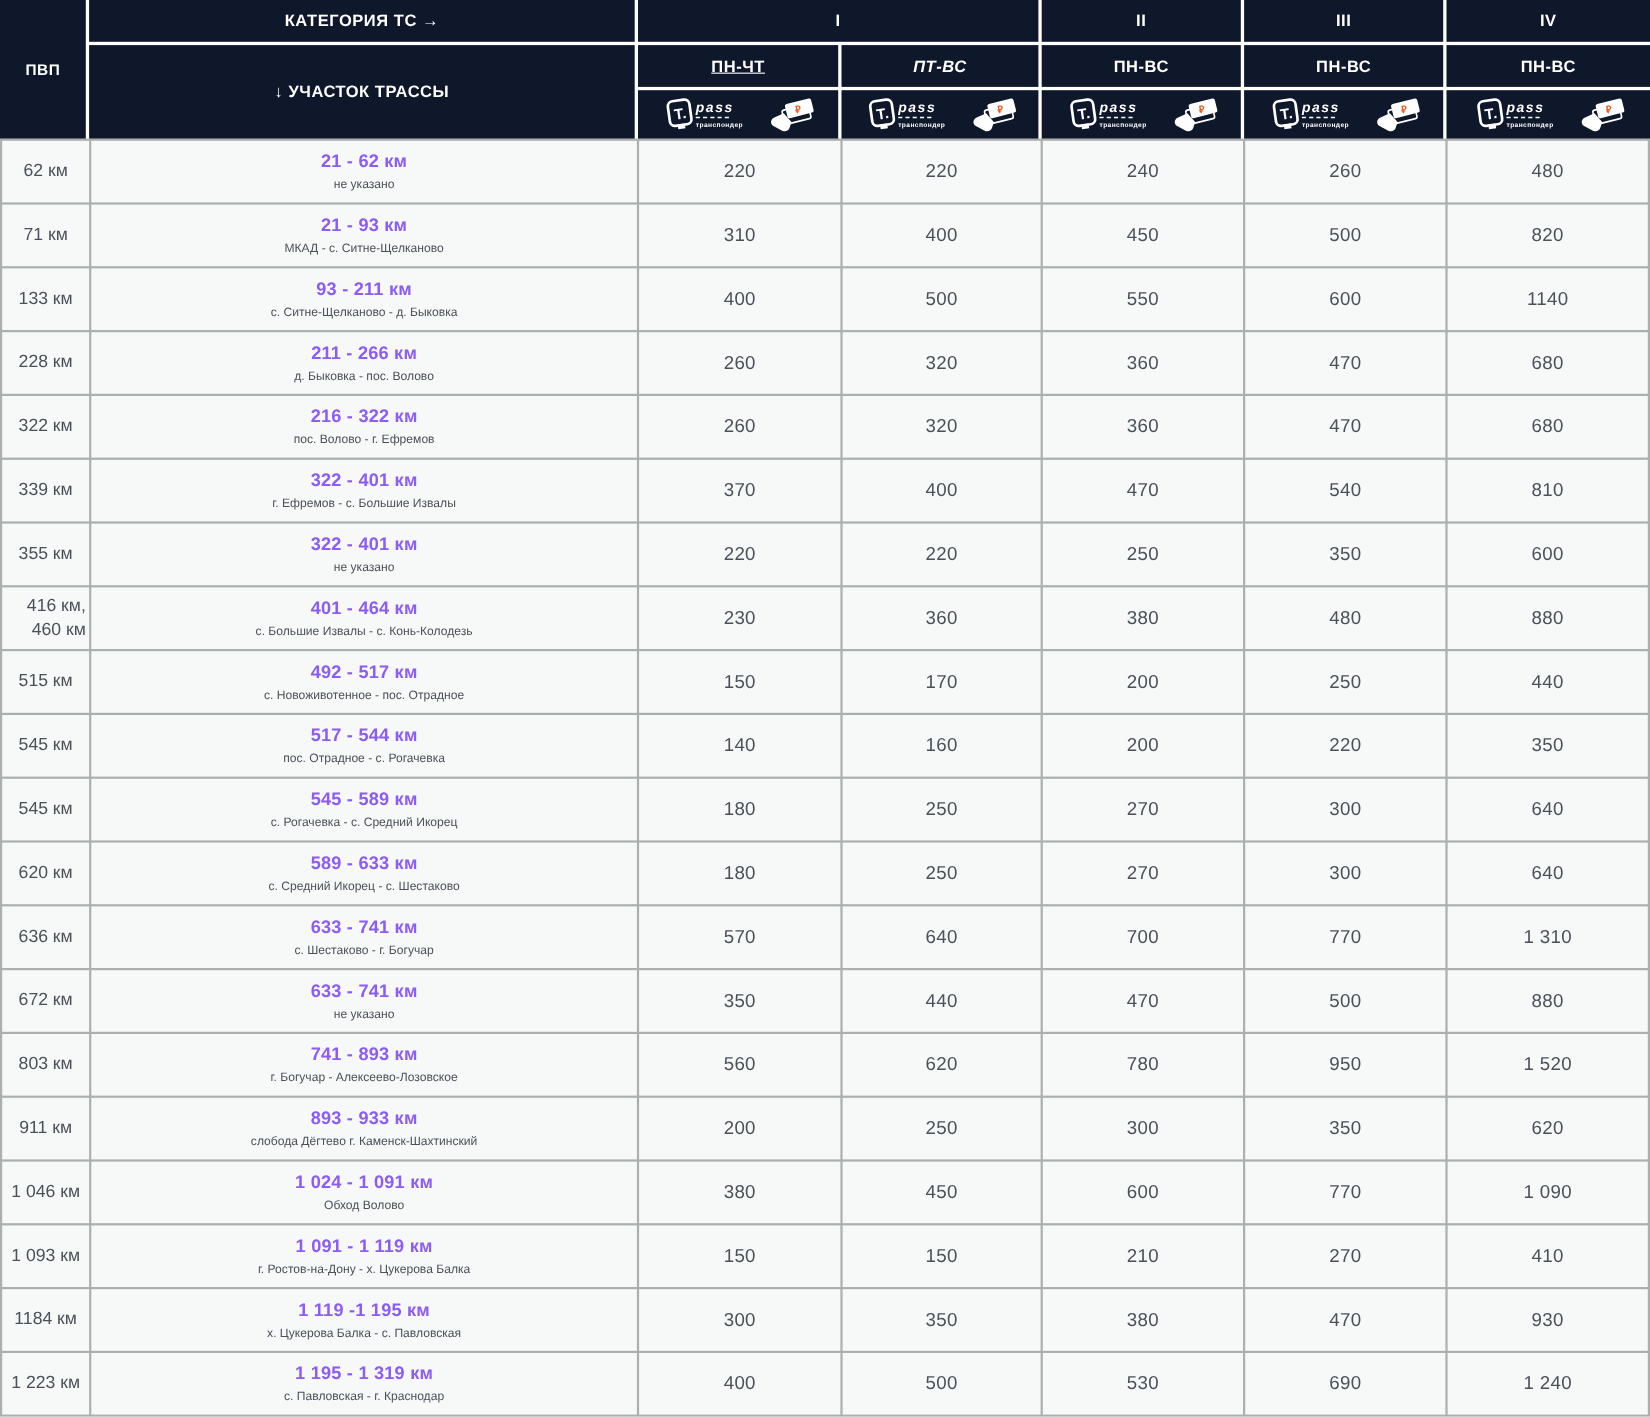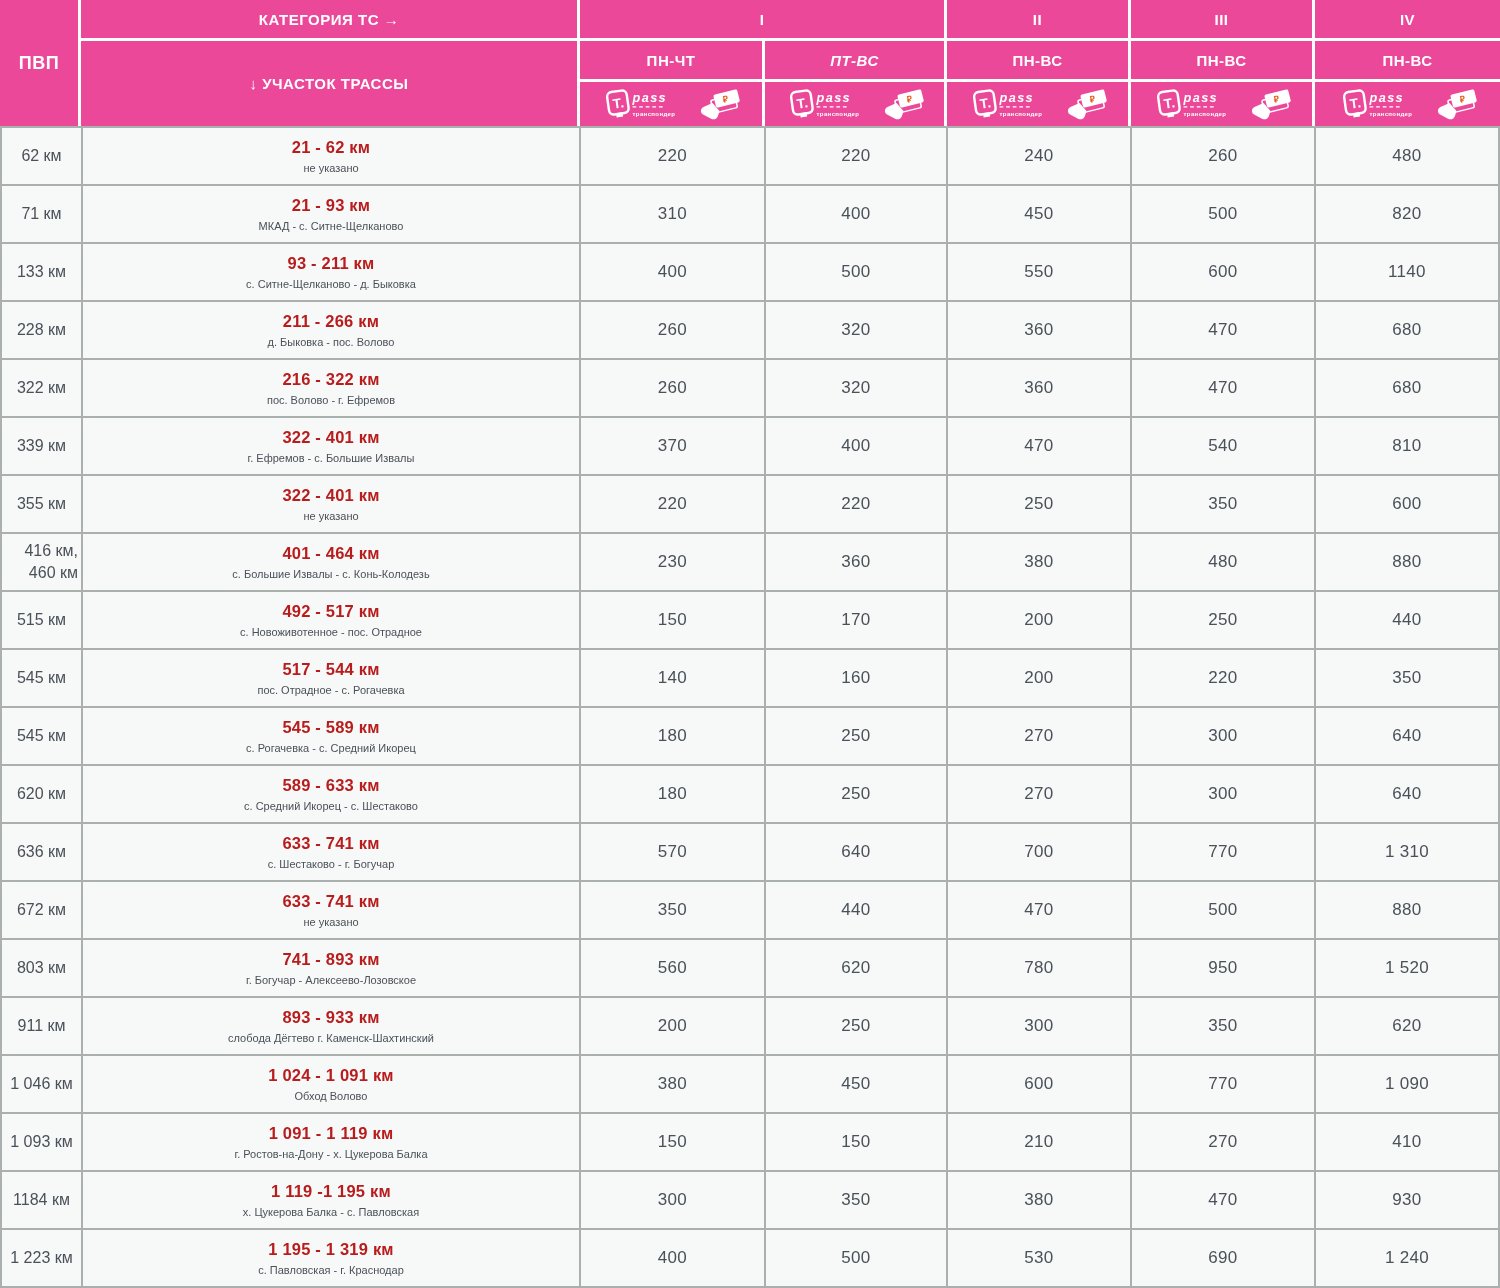--- a/index.html
+++ b/index.html
@@ -8,30 +8,30 @@
 
   
   #hdr{
     display:grid;
     grid-template-columns:78px 496px 182px 179px 181px 181px 185px;
     grid-template-rows:38px 38px 44px;
     gap:3px;
     background:#ffffff;
   }
   .hdr-cell{
-    background:#ec4899;
+    background:#0f172a;
     color:#fff;
     display:flex;
     align-items:center;
     justify-content:center;
     font-weight:700;
     letter-spacing:.5px;
     font-size:15px;
   }
-  .pvp-hdr{grid-area:1/1/4/2;font-size:18px;}
+  .pvp-hdr{grid-area:1/1/4/2;font-size:14px;}
   .cat-hdr{grid-area:1/2/2/3;}
   .section-hdr{grid-area:2/2/4/3;}
   .icon-cell{gap:18px;}
 
   
   #body{
     display:grid;
     grid-template-columns:79px 496px 183px 180px 182px 182px 182px;
     grid-auto-rows:56px;
     gap:2px;
@@ -40,39 +40,39 @@
   }
   .cell{
     background:#F7F8F8;
     display:flex;
     align-items:center;
     justify-content:center;
     color:#4A5158;
   }
   .pvp-cell{font-size:16px;text-align:right;line-height:1.4;padding:0 3px;}
   .section-cell{flex-direction:column;line-height:1.55;text-align:center;}
-  .range{font-weight:700;font-size:16.5px;color:#b91c1c;letter-spacing:.2px;}
+  .range{font-weight:700;font-size:16.5px;color:#8b5cf6;letter-spacing:.2px;}
   .sname{font-size:11px;color:#4A5158;}
   .price-cell{font-size:17px;letter-spacing:.3px;}
 </style>
 </head>
 <body>
 
 <div class="tbl">
 
   <div id="hdr">
     <div class="hdr-cell pvp-hdr">ПВП</div>
     <div class="hdr-cell cat-hdr">КАТЕГОРИЯ ТС →</div>
     <div class="hdr-cell section-hdr">↓ УЧАСТОК ТРАССЫ</div>
 
   <div class="hdr-cell" style="grid-area: 1 / 3 / auto / span 2;">I</div>
       <div class="hdr-cell" style="grid-area: 1 / 5 / auto / span 1;">II</div>
       <div class="hdr-cell" style="grid-area: 1 / 6 / auto / span 1;">III</div>
       <div class="hdr-cell" style="grid-area: 1 / 7 / auto / span 1;">IV</div>
-      <div class="hdr-cell" style="grid-area: 2 / 3;">ПН-ЧТ</div>
+      <div class="hdr-cell" style="grid-area: 2 / 3; text-decoration: underline;">ПН-ЧТ</div>
       <div class="hdr-cell" style="grid-area: 2 / 4; font-style: italic;">ПТ-ВС</div>
       <div class="hdr-cell" style="grid-area: 2 / 5;">ПН-ВС</div>
       <div class="hdr-cell" style="grid-area: 2 / 6;">ПН-ВС</div>
       <div class="hdr-cell" style="grid-area: 2 / 7;">ПН-ВС</div>
       <div class="hdr-cell icon-cell" style="grid-area: 3 / 3;">
   <svg width="80" height="32" viewBox="0 0 80 34">
     <g transform="rotate(-8 15 16)">
       <rect x="5" y="3.5" width="21" height="24" rx="5" fill="none" stroke="#fff" stroke-width="2.6"></rect>
       <text x="10" y="21.5" font-family="Liberation Sans, sans-serif" font-size="14.5" font-weight="bold" fill="#fff">T.</text>
       <rect x="12" y="26.5" width="7" height="4.5" fill="#fff"></rect>

